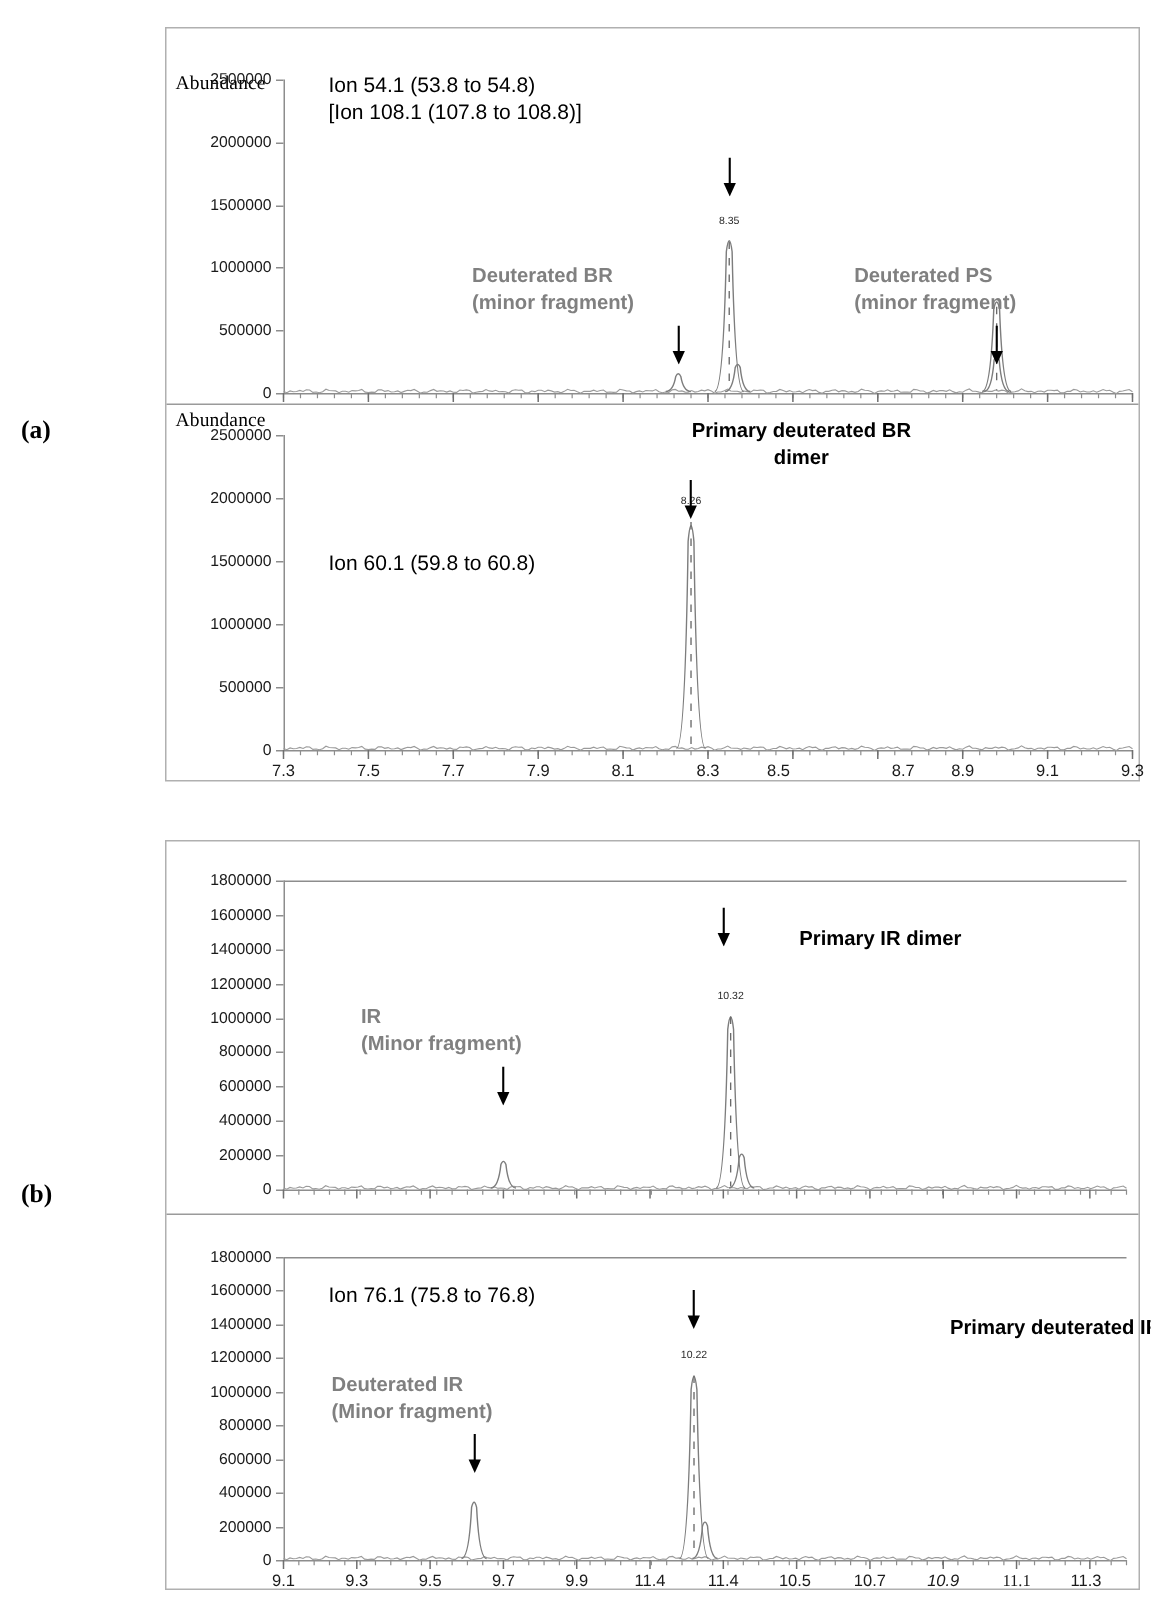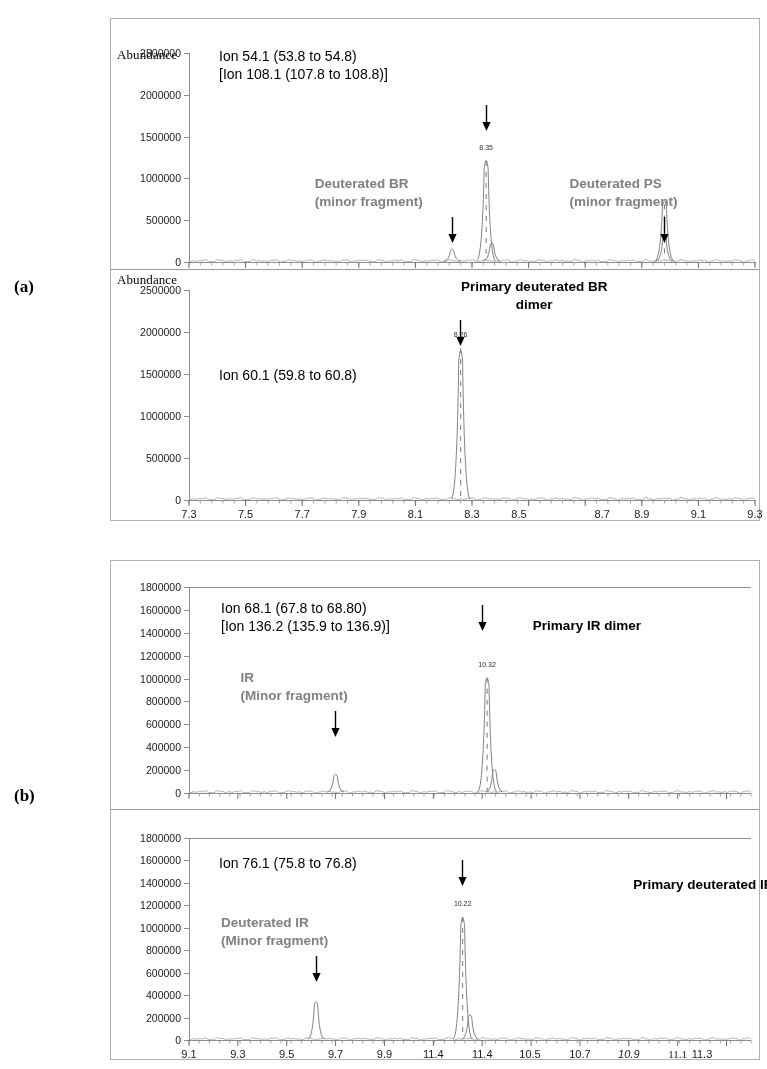--- a/index.html
+++ b/index.html
@@ -385,22 +385,20 @@
                 Q 228.0086956521738 231 233.0086956521738 231" fill="none" stroke="#7d7d7d" stroke-width="0.95"></path>
           <path d="M 366.44434782608704 231 Q 372.19434782608704 231 374.17234782608705 125.24622222222222
                 Q 376.10434782608706 108.68888888888888 378.0363478260871 125.24622222222222
                 Q 380.0143478260871 231 385.7643478260871 231" fill="none" stroke="#7d7d7d" stroke-width="0.95"></path>
           <line x1="376.10434782608706" y1="116.68888888888888" x2="376.10434782608706" y2="230" stroke="#6a6a6a" stroke-width="0.9" stroke-dasharray="5 6"></line>
           <path d="M 375.0347826086956 231 Q 380.0347826086956 231 381.75478260869556 210.85066666666665
                 Q 383.43478260869557 205.96666666666667 385.1147826086956 210.85066666666665
                 Q 386.83478260869555 231 391.83478260869555 231" fill="none" stroke="#7d7d7d" stroke-width="0.95"></path>
         </svg>
         <div class="peaklab" style="left: 376.104px; top: 99.6889px;">10.32</div>
-        <div class="ann ion" style="left: 110px; top: 38px;">Ion 68.1 (67.8 to 68.80)
-[Ion 136.2 (135.9 to 136.9)]</div>
         <div class="ann gray" style="left: 129.609px; width: 190px; top: 108px;">IR
 (Minor fragment)</div>
         <div class="arrow" style="left: 219.109px; top: 150px;"><svg width="11" height="26" viewBox="0 0 11 26">
             <line x1="5.5" y1="0" x2="5.5" y2="20" stroke="#000" stroke-width="1.4"></line>
             <polygon points="5.5,26 1.4,17 9.6,17" fill="#000"></polygon>
           </svg></div>
         <div class="ann bold" style="left: 421.87px; width: 240px; top: 56px; text-align: left;">Primary IR dimer</div>
         <div class="arrow" style="left: 365.717px; top: 44px;"><svg width="11" height="26" viewBox="0 0 11 26">
             <line x1="5.5" y1="0" x2="5.5" y2="20" stroke="#000" stroke-width="1.4"></line>
             <polygon points="5.5,26 1.4,17 9.6,17" fill="#000"></polygon>
@@ -521,21 +519,21 @@
         <div class="xtick" style="left: 126.87px; top: 238px;">9.3</div>
         <div class="xtick" style="left: 175.739px; top: 238px;">9.5</div>
         <div class="xtick" style="left: 224.609px; top: 238px;">9.7</div>
         <div class="xtick" style="left: 273.478px; top: 238px;">9.9</div>
         <div class="xtick" style="left: 322.348px; top: 238px;">11.4</div>
         <div class="xtick" style="left: 371.217px; top: 238px;">11.4</div>
         <div class="xtick" style="left: 419px; top: 238px;">10.5</div>
         <div class="xtick" style="left: 468.957px; top: 238px;">10.7</div>
         <div class="xtick" style="left: 517.826px; top: 238px; font-style: italic;">10.9</div>
         <div class="xtick" style="left: 566.696px; top: 238px; font-family: Liberation Serif, serif;">11.1</div>
-        <div class="xtick" style="left: 591px; top: 238px;">11.3</div>
+        <div class="xtick" style="left: 613px; top: 238px;">11.3</div>
         <div class="ann ion" style="left: 108px; top: 44px;">Ion 76.1 (75.8 to 76.8)</div>
         <div class="ann gray" style="left: 110.061px; width: 190px; top: 104px;">Deuterated IR
 (Minor fragment)</div>
         <div class="arrow" style="left: 199.561px; top: 146px;"><svg width="11" height="26" viewBox="0 0 11 26">
             <line x1="5.5" y1="0" x2="5.5" y2="20" stroke="#000" stroke-width="1.4"></line>
             <polygon points="5.5,26 1.4,17 9.6,17" fill="#000"></polygon>
           </svg></div>
         <div class="ann bold" style="left: 522.278px; width: 240px; top: 66px; text-align: left;">Primary deuterated IR dimer</div>
         <div class="arrow" style="left: 346.17px; top: 50px;"><svg width="11" height="26" viewBox="0 0 11 26">
             <line x1="5.5" y1="0" x2="5.5" y2="20" stroke="#000" stroke-width="1.4"></line>

